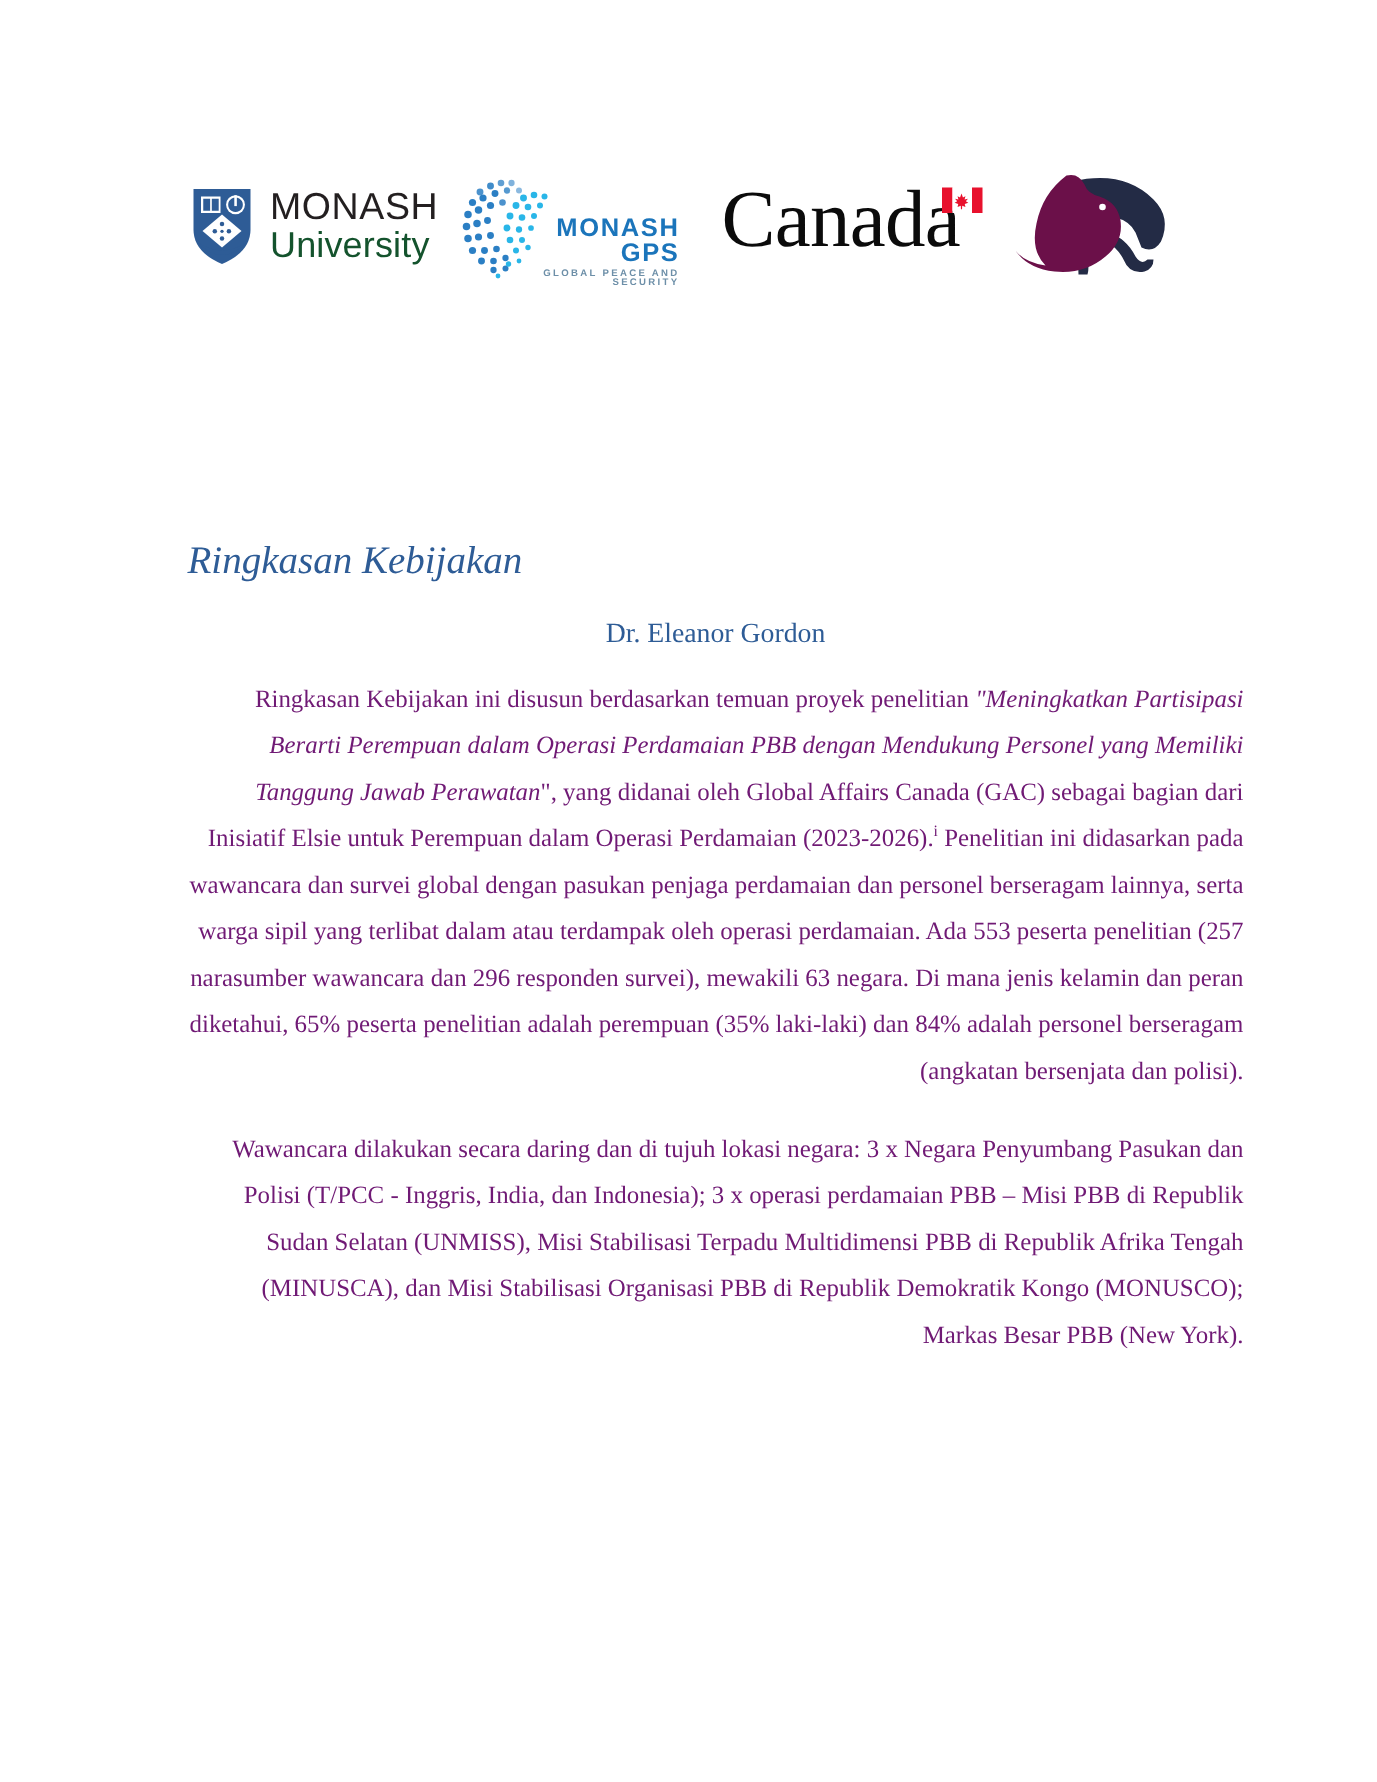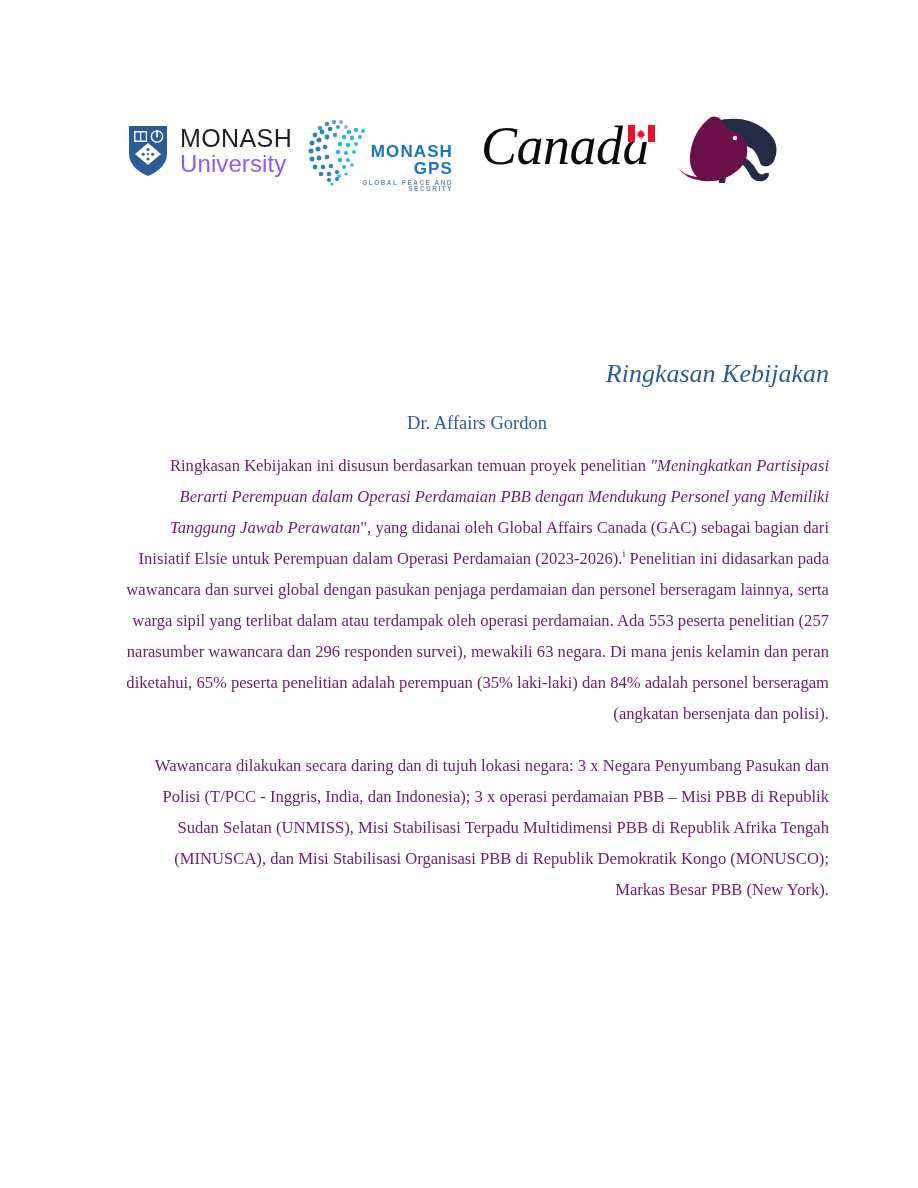--- a/index.html
+++ b/index.html
@@ -50,21 +50,21 @@
     font-family: "Liberation Sans", sans-serif;
     font-size: 25px;
     letter-spacing: 0.4px;
     color: #231f20;
     font-weight: 400;
   }
   .monash-line2 {
     font-family: "Liberation Sans", sans-serif;
     font-size: 24px;
     letter-spacing: 0.1px;
-    color: #8b5cf6;
+    color: #14532d;
     font-weight: 400;
     margin-top: 1px;
   }
 
   .logo-gps {
     width: 165px;
     height: 80px;
     margin-left: 14px;
     position: relative;
   }
@@ -92,21 +92,20 @@
     color: #6d8fa8;
     margin-top: 3px;
     line-height: 1;
   }
 
   .logo-canada {
     width: 200px;
     height: 80px;
     margin-left: 28px;
     position: relative;
-    font-style: italic;
   }
   .canada-word {
     position: absolute;
     left: 0;
     top: 8px;
     font-family: "Liberation Serif", serif;
     font-size: 54px;
     color: #0b0b0b;
     letter-spacing: -0.5px;
     line-height: 1;
@@ -157,21 +156,21 @@
     font-size: 27.5px;
     line-height: 1.32;
     color: #2e5c96;
   }
 
   .doc-subtitle {
     position: absolute;
     left: 107px;
     top: 358px;
     width: 704px;
-    text-align: right;
+    text-align: left;
     font-family: "Liberation Serif", serif;
     font-style: italic;
     font-size: 26px;
     color: #2e5c96;
     line-height: 1.2;
   }
 
   .doc-author {
     position: absolute;
     left: 107px;
@@ -316,21 +315,21 @@
         <path d="M46 12 Q30 24 26 44 Q22 62 32 72 Q18 70 12 62 Q20 74 38 76 Q58 78 72 66 Q84 56 82 42 Q80 30 68 26 Q60 24 58 18 Q54 10 46 12 Z" fill="#6b1049"></path>
         <circle cx="70" cy="33" r="2.2" fill="#ffffff"></circle>
       </svg>
     </div>
 
   </div>
 
 
   <div class="doc-subtitle">Ringkasan Kebijakan</div>
 
-  <div class="doc-author">Dr. Affairs Gordon</div>
+  <div class="doc-author">Dr. Eleanor Gordon</div>
 
   <div class="body-text">
 
     <p class="para"><span>Ringkasan Kebijakan ini disusun berdasarkan temuan proyek penelitian </span><i>"Meningkatkan Partisipasi Berarti Perempuan dalam Operasi Perdamaian PBB dengan Mendukung Personel yang Memiliki Tanggung Jawab Perawatan</i><span>", yang didanai oleh Global Affairs Canada (GAC) sebagai bagian dari Inisiatif Elsie untuk Perempuan dalam Operasi Perdamaian (2023-2026).</span><span class="endnote-ref">i</span><span> Penelitian ini didasarkan pada wawancara dan survei global dengan pasukan penjaga perdamaian dan personel berseragam lainnya, serta warga sipil yang terlibat dalam atau terdampak oleh operasi perdamaian. Ada 553 peserta penelitian (257 narasumber wawancara dan 296 responden survei), mewakili 63 negara. Di mana jenis kelamin dan peran diketahui, 65% peserta penelitian adalah perempuan (35% laki-laki) dan 84% adalah personel berseragam (angkatan bersenjata dan polisi).</span></p>
 
     <p class="para">Wawancara dilakukan secara daring dan di tujuh lokasi negara: 3 x Negara Penyumbang Pasukan dan Polisi (T/PCC - Inggris, India, dan Indonesia); 3 x operasi perdamaian PBB – Misi PBB di Republik Sudan Selatan (UNMISS), Misi Stabilisasi Terpadu Multidimensi PBB di Republik Afrika Tengah (MINUSCA), dan Misi Stabilisasi Organisasi PBB di Republik Demokratik Kongo (MONUSCO); Markas Besar PBB (New York).</p>
 
   </div>
 
 </div>

